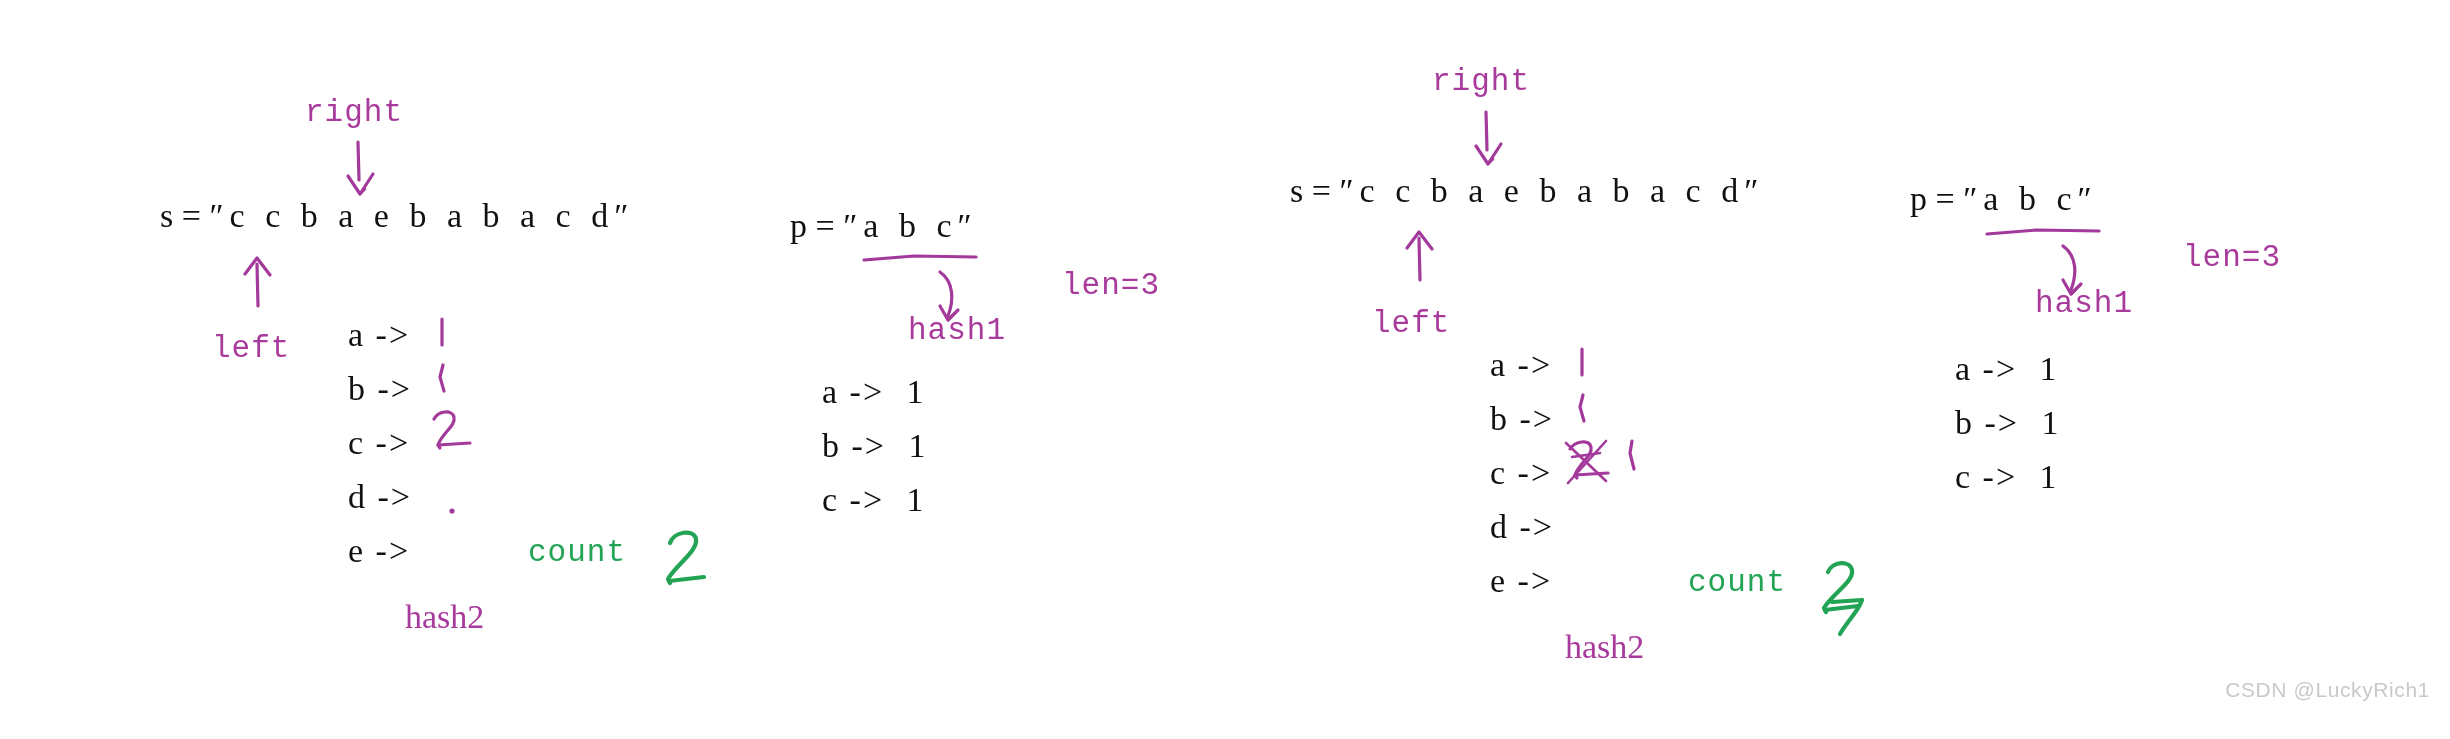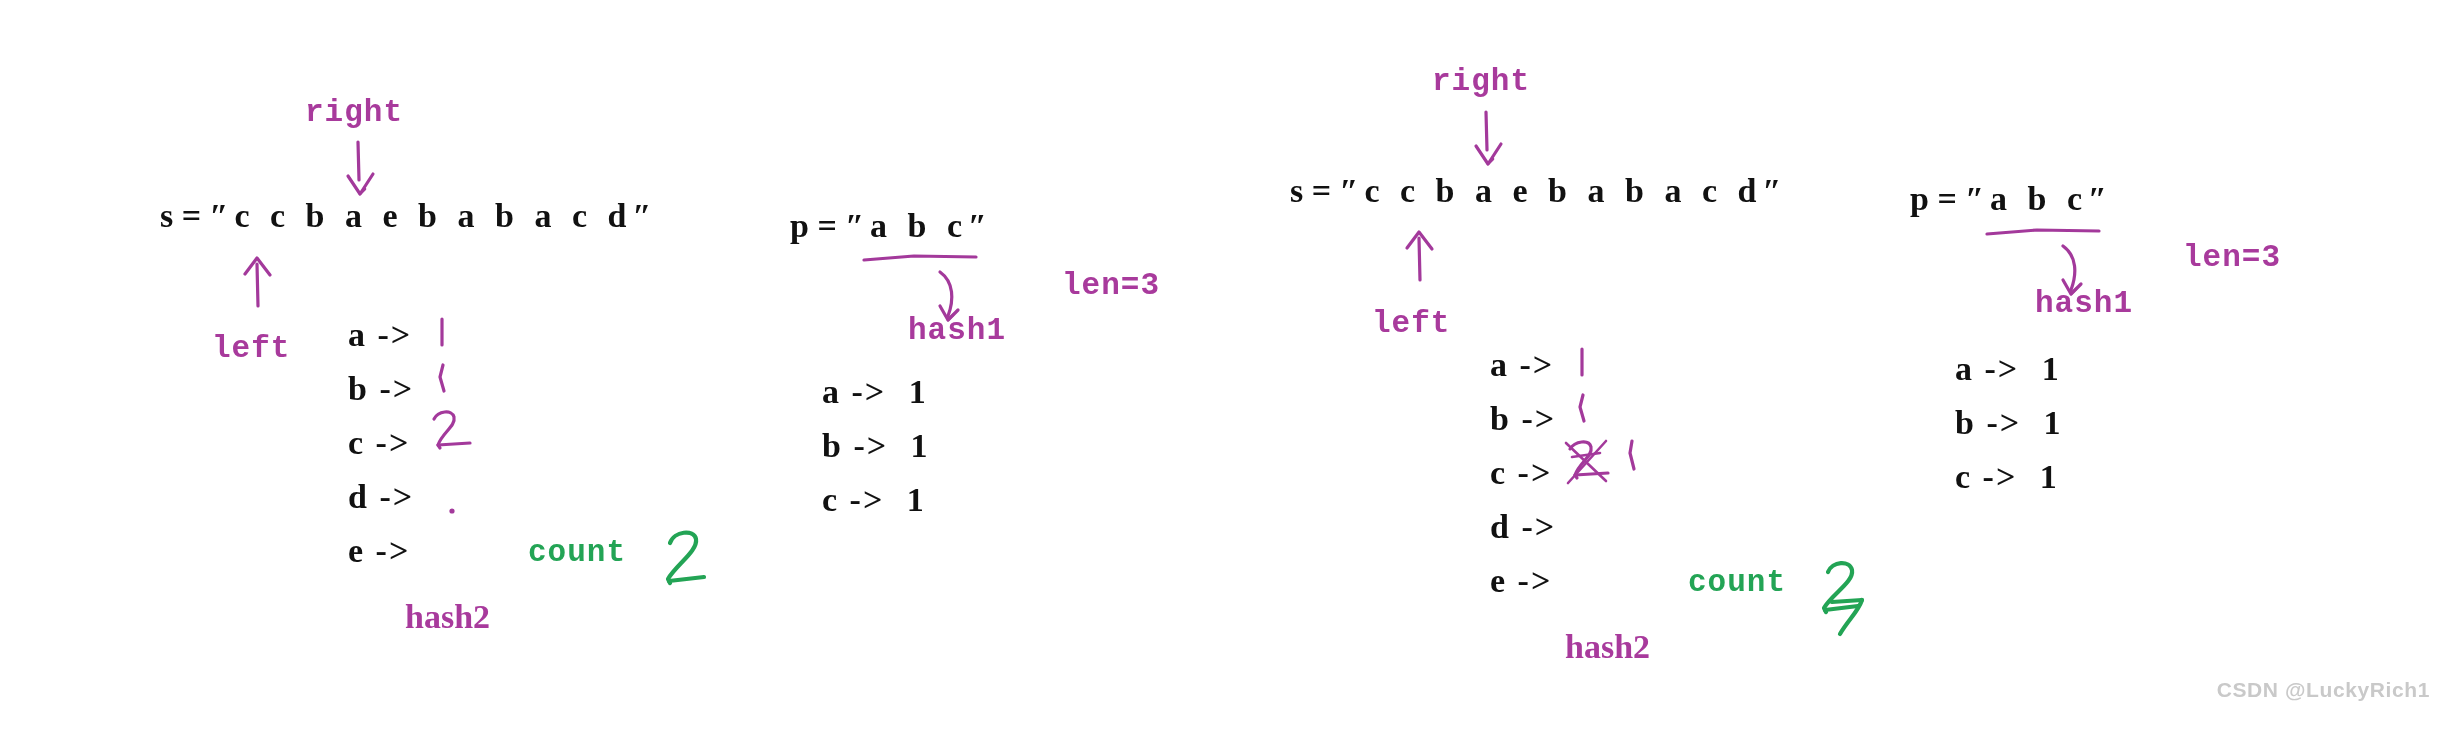--- a/index.html
+++ b/index.html
@@ -13,21 +13,20 @@
     position: relative;
     overflow: hidden;
     font-family: "Liberation Serif", "DejaVu Serif", serif;
     -webkit-font-smoothing: antialiased;
   }
   .canvas {
     position: absolute;
     inset: 0;
     width: 2450px;
     height: 710px;
-    font-weight: bold;
   }
   .abs { position: absolute; white-space: nowrap; }
 
   
   .code {
     color: #111111;
     font-family: "Liberation Serif", "DejaVu Serif", serif;
     font-size: 34px;
     letter-spacing: 0px;
   }

